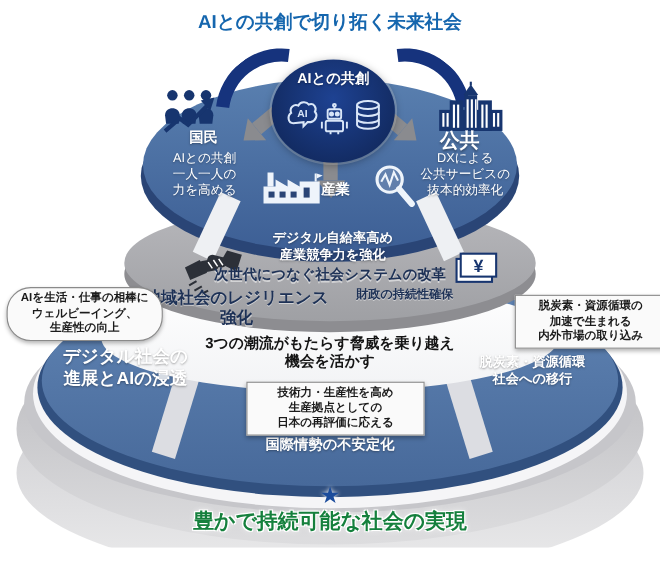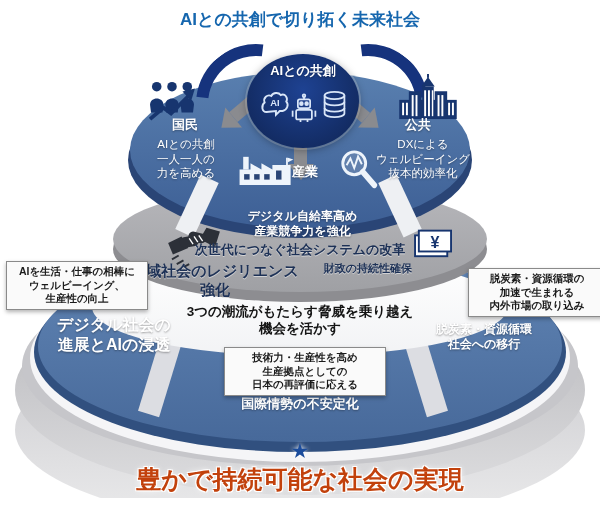--- a/index.html
+++ b/index.html
@@ -137,23 +137,23 @@
         <rect x="27" y="17" width="2" height="27"></rect>
           <rect x="31" y="17" width="2" height="27"></rect>
           <rect x="35" y="17" width="1.5" height="27"></rect>
         <rect x="41" y="22" width="2" height="22"></rect>
           <rect x="45" y="22" width="2" height="22"></rect>
         <rect x="52" y="30" width="2" height="13"></rect>
           <rect x="56" y="30" width="2" height="13"></rect>
       </g>
     </svg>
   </div>
-  <div class="t white" style="left:383px;top:117px;width:70px;font-size:13px;">公共</div>
+  <div class="t white" style="left:383px;top:117px;width:70px;font-size:18px;">公共</div>
   <div class="t white" style="left:367px;top:137px;width:112px;font-size:11.5px;font-weight:normal;">DXによる
-ウェルビーイング
+公共サービスの
 抜本的効率化</div>
 
   <div class="icon" style="left:237px;top:155px;">
     <svg width="58" height="31" viewBox="0 0 62 34">
       <polygon points="2,33 2,16 14,16 14,9 26,16 26,9 38,16 38,11 58,11 58,33" fill="#eef4fb"></polygon>
       <rect x="6" y="2" width="6" height="14" fill="#eef4fb"></rect>
       <g fill="#2a4576">
         <rect x="7" y="21" width="6" height="6"></rect>
           <rect x="18" y="21" width="6" height="6"></rect>
         <rect x="29" y="21" width="6" height="6"></rect>
@@ -207,27 +207,27 @@
 
   <div class="t darktxt" style="left:140px;top:303px;width:320px;font-size:13.5px;">3つの潮流がもたらす脅威を乗り越え
 機会を活かす</div>
 
   <div class="t white" style="left:40px;top:315px;width:148px;font-size:16px;">デジタル社会の
 進展とAIの浸透</div>
   <div class="t white" style="left:410px;top:322px;width:148px;font-size:12px;">脱炭素・資源循環
 社会への移行</div>
   <div class="t white" style="left:220px;top:396px;width:160px;font-size:13px;">国際情勢の不安定化</div>
 
-  <div class="box" style="left:6px;top:261px;width:132px;">AIを生活・仕事の相棒に
+  <div class="box" style="left:6px;top:261px;width:132px;border-radius:22px;">AIを生活・仕事の相棒に
 ウェルビーイング、
 生産性の向上</div>
   <div class="box" style="left:468px;top:268px;width:128px;">脱炭素・資源循環の
 加速で生まれる
 内外市場の取り込み</div>
   <div class="box" style="left:224px;top:347px;width:152px;">技術力・生産性を高め
 生産拠点としての
 日本の再評価に応える</div>
 
   <div class="t" style="left:0;top:438px;width:600px;font-size:21px;color:#1b4c9c;text-shadow:0 0 4px #ffffff;">★</div>
-  <div class="t" style="left:0;top:463px;width:600px;font-size:25px;color:#c2410c;
+  <div class="t" style="left:0;top:463px;width:600px;font-size:19px;color:#15803d;
               text-shadow:-1px -1px 0 #fff,1px -1px 0 #fff,-1px 1px 0 #fff,1px 1px 0 #fff,0 0 6px #fff;">豊かで持続可能な社会の実現</div>
 
 </div>
 
 </body></html>

